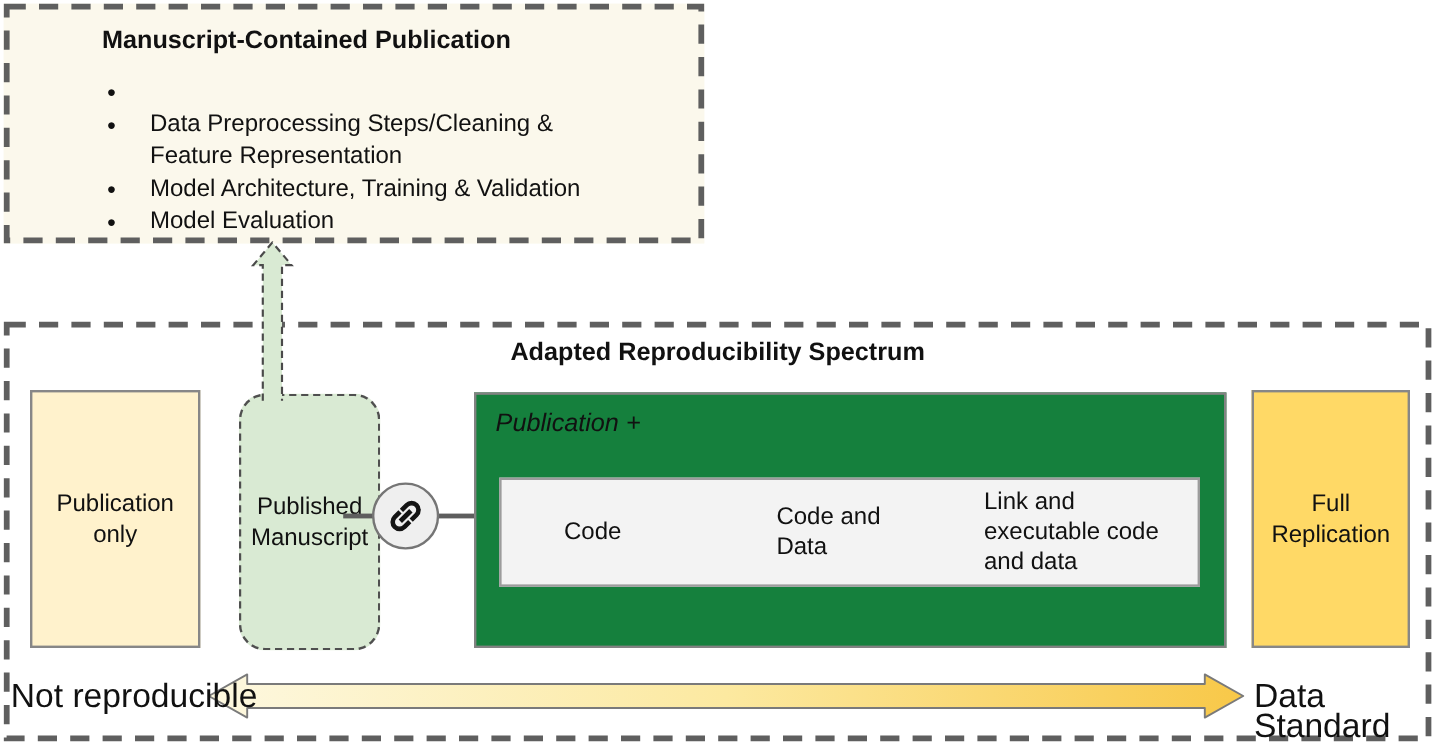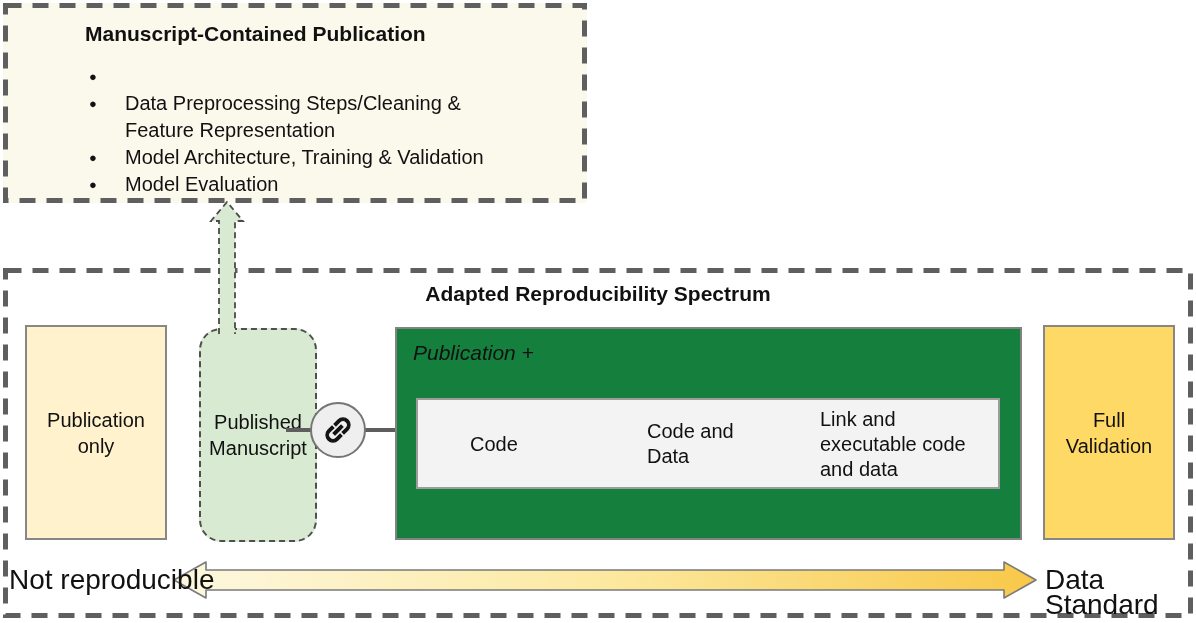--- a/index.html
+++ b/index.html
@@ -111,21 +111,21 @@
         <span class="lvl lvl1 ml">Code and
 Data</span>
         <span class="lvl lvl2 ml">Link and
 executable code
 and data</span>
       </div>
     </div>
 
     <div class="box full-rep">
       <span class="ml">Full
-Validation</span>
+Replication</span>
     </div>
 
     <svg class="axis-arrow" width="866" height="44">
       <defs>
         <linearGradient id="goldgrad" x1="0" y1="0" x2="1" y2="0">
           <stop offset="0" stop-color="#FDF8E0"></stop>
           <stop offset="0.5" stop-color="#FCE9A0"></stop>
           <stop offset="1" stop-color="#F8C848"></stop>
         </linearGradient>
       </defs>

